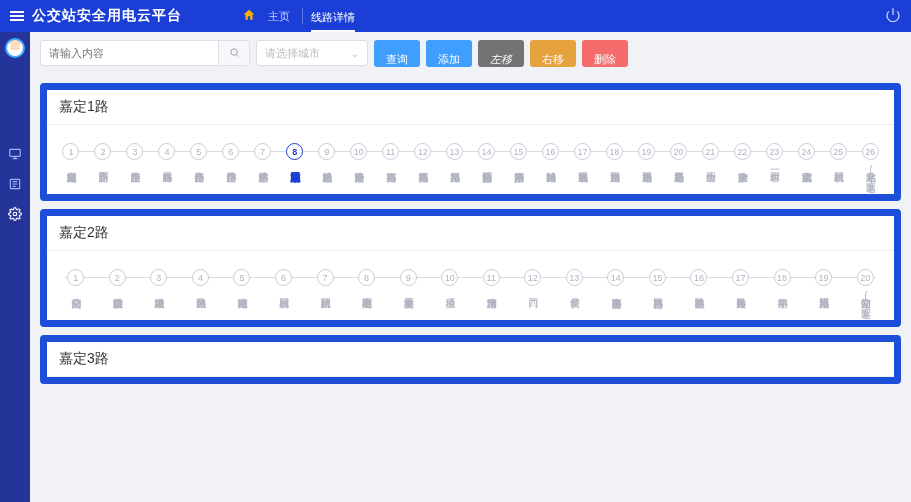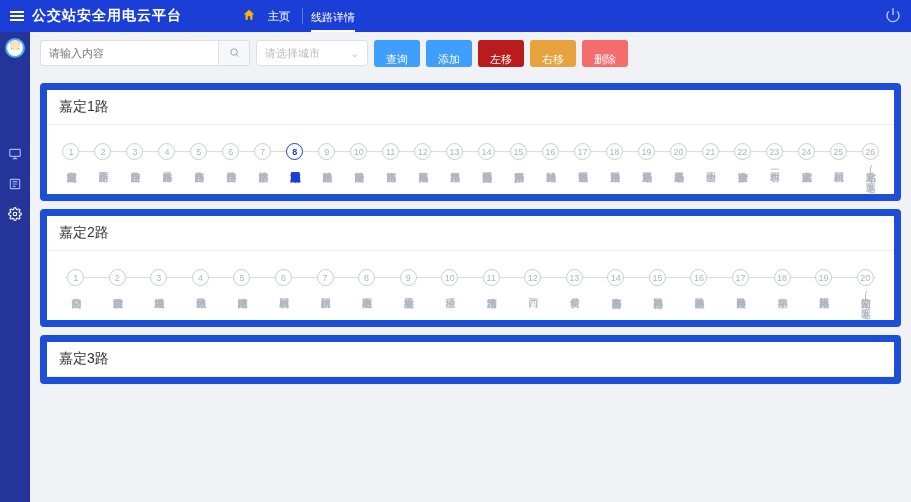--- a/index.html
+++ b/index.html
@@ -19,21 +19,21 @@
     align-items: center;
     padding: 0 10px;
     font-size: 12px;
     width: 100%;
   }
   .topbar .menu-icon { width: 14px; margin-right: 8px; cursor: pointer; }
   .topbar .menu-icon div { height: 2px; background: #fff; margin: 2px 0; }
   .topbar .title { font-weight: bold; font-size: 14px; letter-spacing: 1px; }
   .topbar .spacer { flex: 1; }
   .topbar .home-icon { color: #ffb000; margin: 0 4px 0 60px; font-size: 14px; }
-  .topbar .crumb { color: #c7d1ff; font-size: 11px; margin: 0 8px; font-weight: bold; }
+  .topbar .crumb { color: #c7d1ff; font-size: 11px; margin: 0 8px; }
   .topbar .crumb-active { color: #fff; font-size: 11px; border-bottom: 2px solid #fff; padding-bottom: 5px; margin-left: 4px; margin-top: 10px; }
   .topbar .sep { width: 1px; height: 16px; background: rgba(255,255,255,0.3); margin: 0 4px; }
   .topbar .power { font-size: 14px; color: #c7d1ff; cursor: pointer; }
 
   .sidebar {
     position: absolute;
     left: 0; top: 32px; bottom: 0;
     width: 30px;
     background: #253498;
     display: flex;
@@ -83,21 +83,21 @@
     font-size: 11px; padding: 0 8px 0 8px;
     display: flex; align-items: center; justify-content: space-between;
     cursor: pointer;
   }
   .city-select .chev { color: #c0c4cc; font-size: 10px; }
   .btn {
     height: 27px; padding: 12px 12px; border: none; border-radius: 3px;
     color: #fff; font-size: 11px; cursor: pointer;
   }
   .btn-primary { background: #409eff; }
-  .btn-success { background: #b91c1c; }
+  .btn-success { background: #737373; font-style: italic; }
   .btn-warning { background: #e6a23c; }
   .btn-danger  { background: #f56c6c; }
 
   .line-card {
     background: #fff; border: 7px solid #1d4ed8; border-radius: 4px;
     margin-bottom: 8px;
   }
   .line-title {
     padding: 8px 12px; font-size: 14px; font-weight: 500; color: #333;
     border-bottom: 1px solid #eee;

